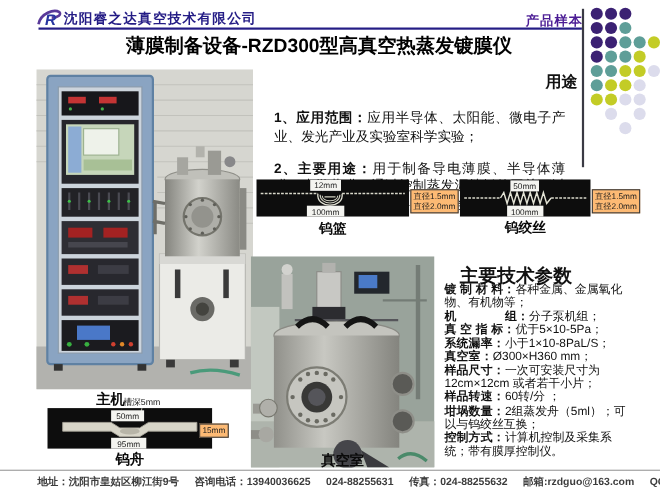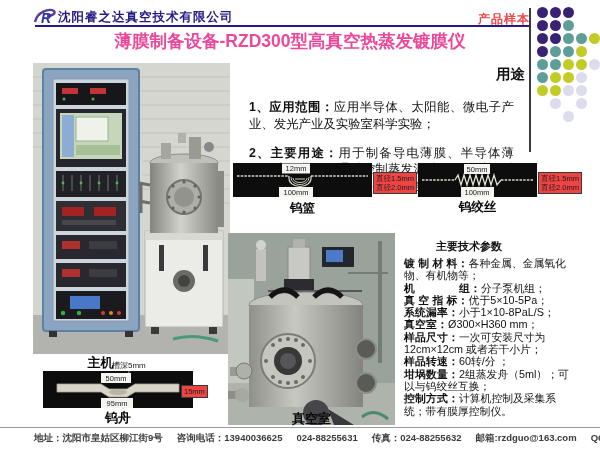--- a/index.html
+++ b/index.html
@@ -1,38 +1,38 @@
 <!DOCTYPE html>
 <html><head>
 <meta charset="utf-8">
 <style>
   html,body{margin:0;padding:0;background:#888;}
   #page{position:relative;width:600px;height:450px;background:#ffffff;overflow:hidden;
         font-family:"Liberation Sans","DejaVu Sans",sans-serif;color:#111;}
   .abs{position:absolute;}
   
   #company{left:58px;top:9px;font-size:12.5px;font-weight:bold;color:#241c85;letter-spacing:1px;}
-  #doctype{left:478px;top:11px;font-size:12px;font-weight:bold;color:#ef4444;letter-spacing:1px;}
+  #doctype{left:478px;top:11px;font-size:12px;font-weight:bold;color:#4c1d95;letter-spacing:1px;}
   #head-rule{left:35px;top:25px;width:494px;height:0;border-top:2px solid #241c85;}
-  #title{left:20px;top:29px;width:540px;text-align:center;font-size:17.5px;font-weight:bold;color:#ec4899;}
+  #title{left:20px;top:29px;width:540px;text-align:center;font-size:17.5px;font-weight:bold;color:#000000;}
   #vline{left:529px;top:8px;width:0;height:144px;border-left:2px solid #3a3a44;}
   
   #dots{left:537px;top:7px;display:grid;grid-template-columns:repeat(5,13px);grid-auto-rows:13px;}
   .dot{width:11px;height:11px;border-radius:50%;}
   
   #usage-heading{left:235px;top:65px;width:290px;text-align:right;font-size:14.5px;font-weight:bold;}
   #usage-items{left:237px;top:87px;width:289px;font-size:12.4px;line-height:16.8px;text-align:justify;}
   .usage-item{margin:12px;}
   
-  .dimbox{position:absolute;background:#ef4444;color:#1c1c1c;font-size:7.5px;line-height:9px;
+  .dimbox{position:absolute;background:#fdba74;color:#1c1c1c;font-size:7.5px;line-height:9px;
           padding:1px 2px;border:1px solid #3a3a3a;white-space:nowrap;}
   .fig-caption{position:absolute;font-weight:bold;font-size:13px;text-align:center;color:#0a0a0a;}
   .cap-sm{font-size:12.5px;}
   
-  #specs-heading{left:404px;top:239px;width:130px;text-align:center;font-size:11px;font-weight:bold;}
+  #specs-heading{left:404px;top:239px;width:130px;text-align:center;font-size:17px;font-weight:bold;}
   #specs-rows{left:404px;top:257px;width:172px;font-size:10.8px;line-height:12.3px;}
   .spec-row{margin:0;}
   .spec-row b{letter-spacing:0.2px;}
   
   #footer-rule{left:0;top:427px;width:600px;height:0;border-top:1px solid #9a9a9a;}
   #footer{left:34px;top:432px;width:560px;font-size:9.5px;font-weight:bold;color:#3c3c3c;white-space:nowrap;}
   .footer-item{margin-right:14px;margin-top:44px;}
   svg text{font-family:"Liberation Sans","DejaVu Sans",sans-serif;}
 </style>
 </head>

